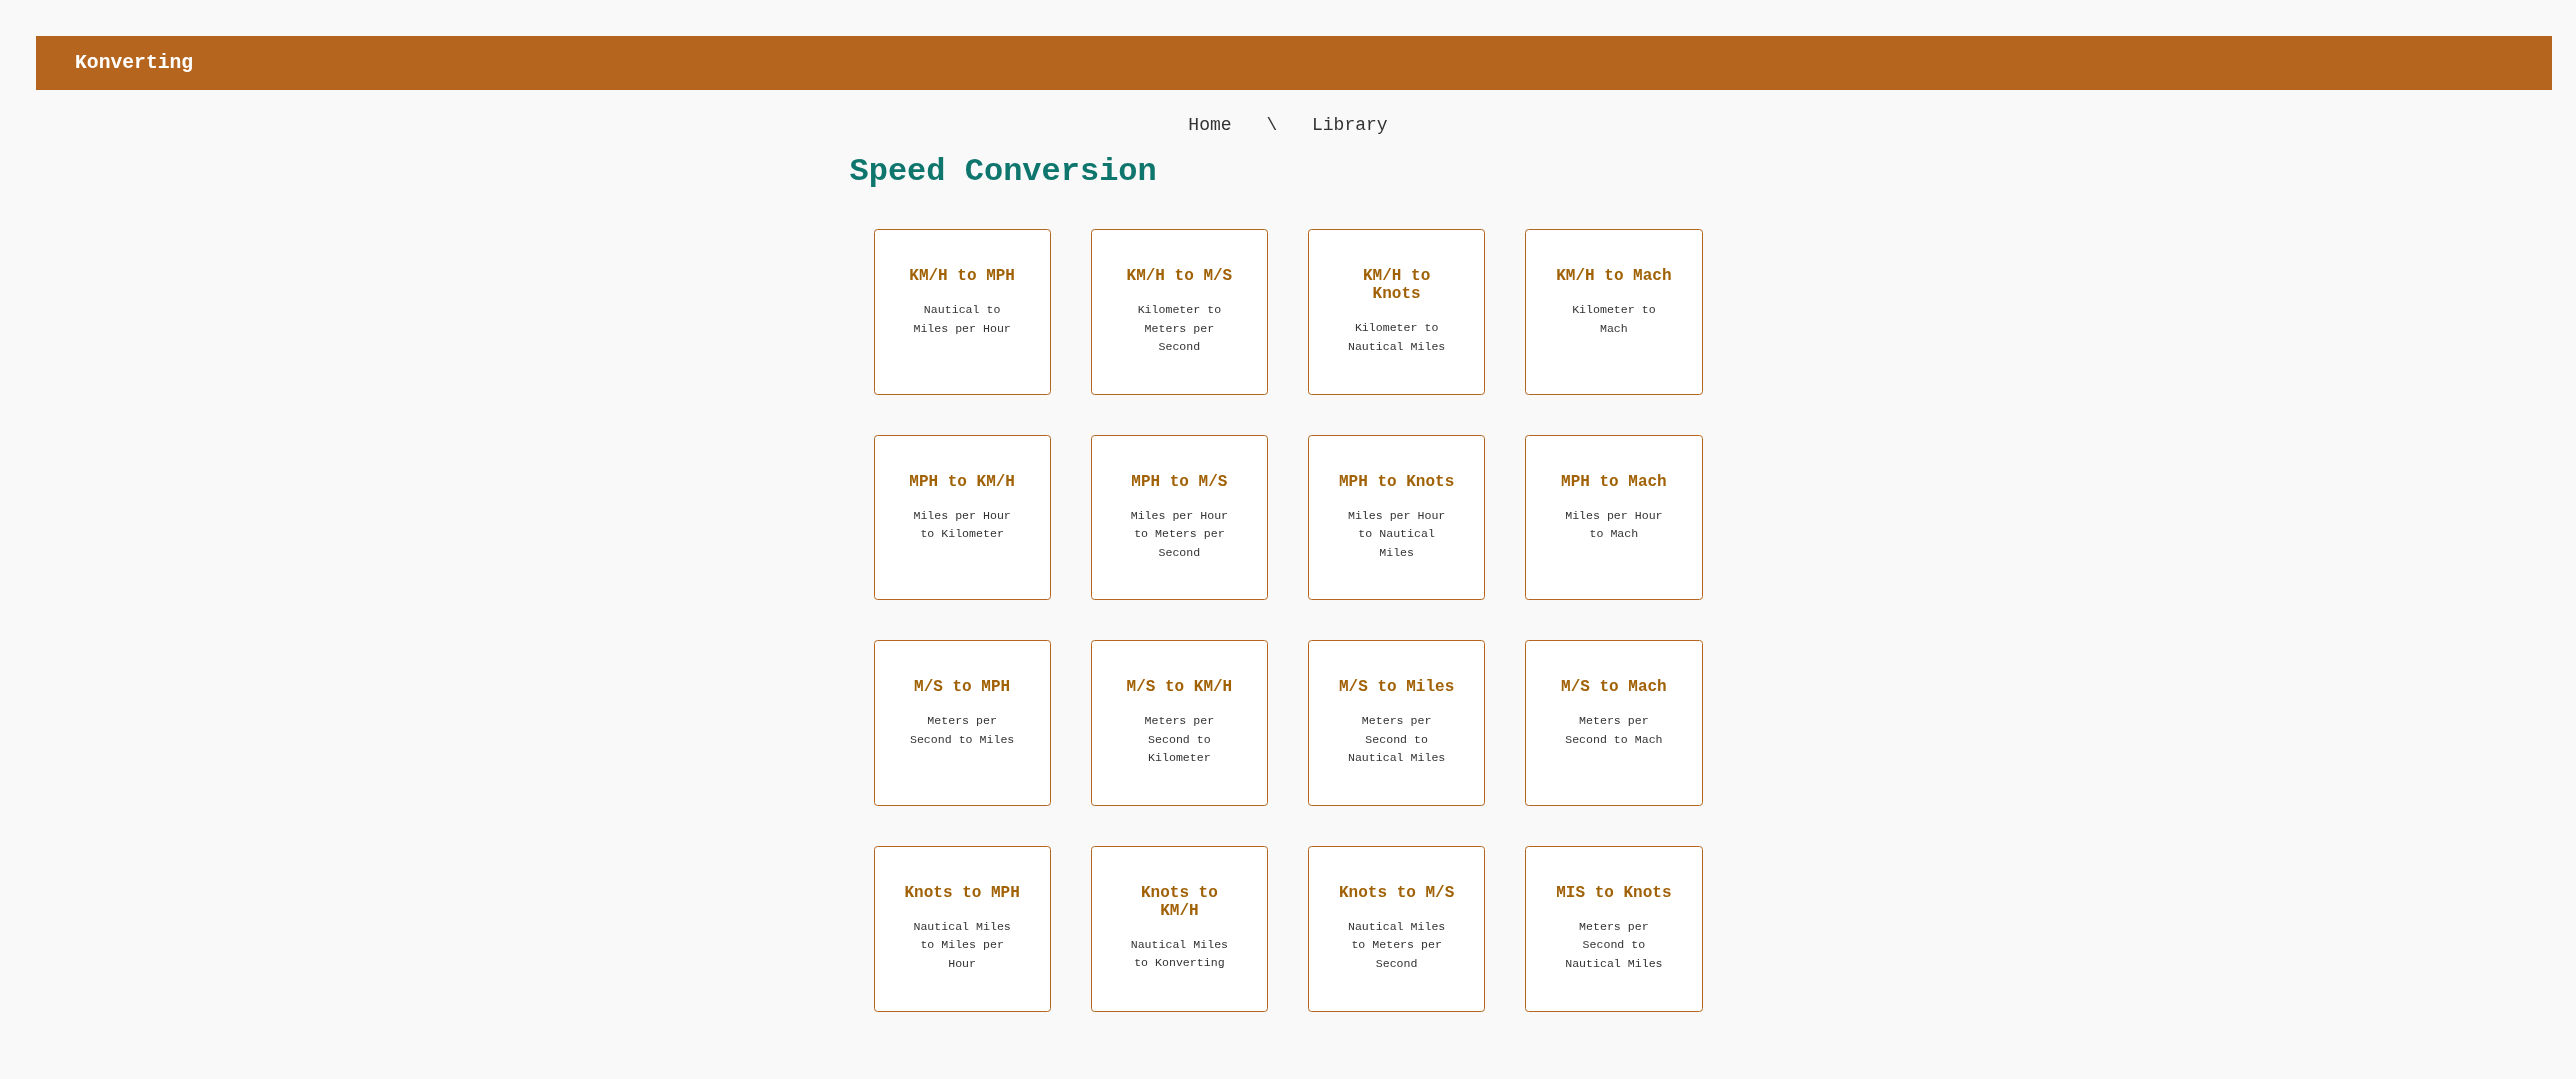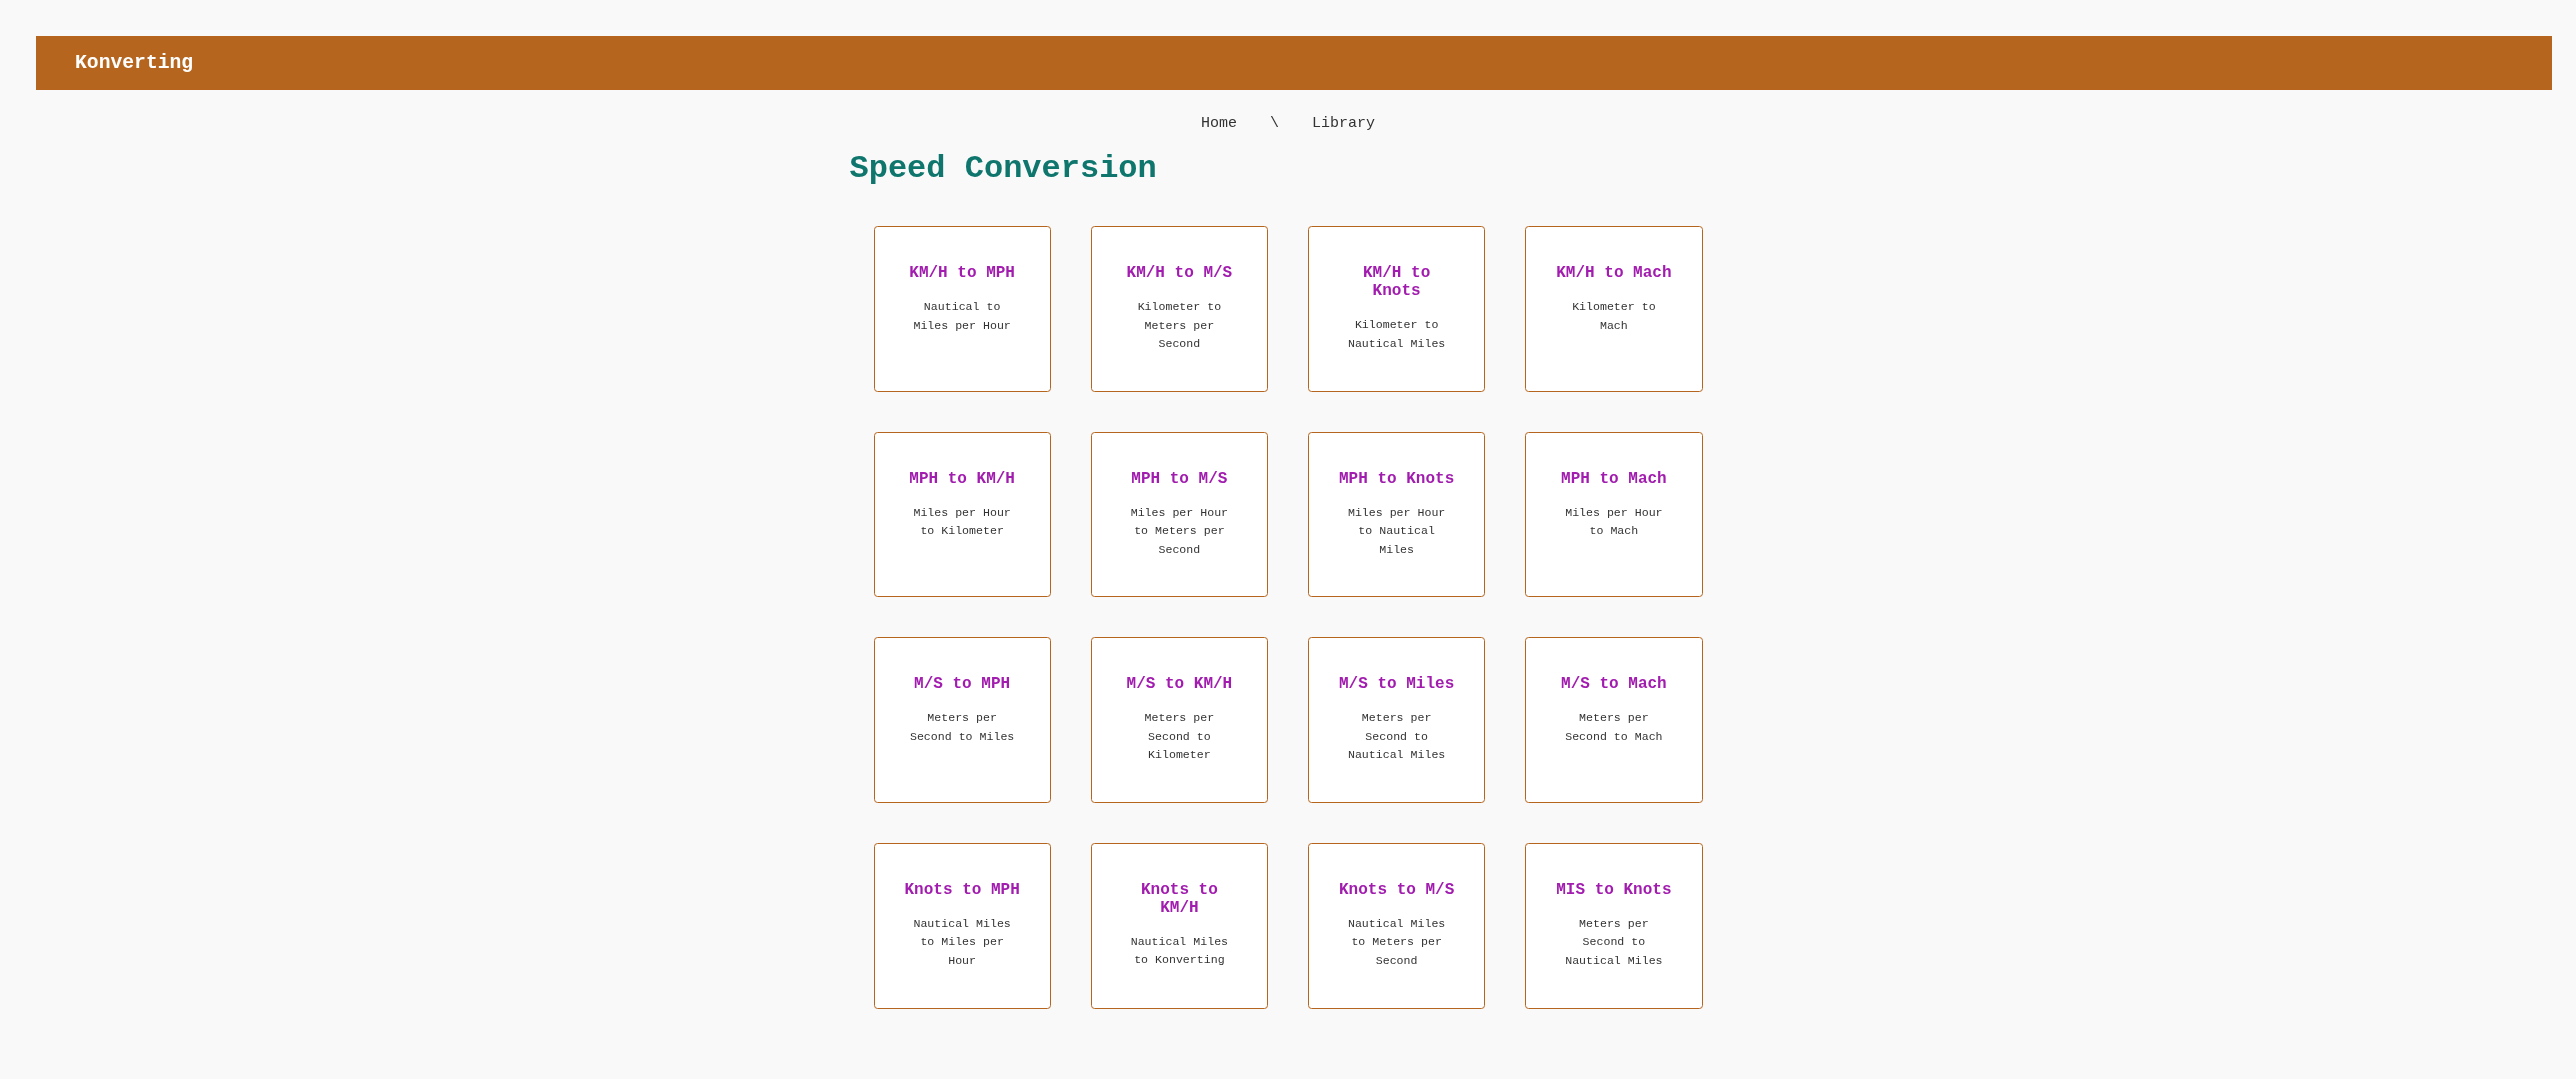--- a/index.html
+++ b/index.html
@@ -31,21 +31,21 @@
       max-width: 913px;
       margin: 0 auto;
       padding: 0 18px;
     }
 
     .breadcrumb {
       text-align: center;
       margin-top: 25px;
       margin-bottom: 9px;
       font-family: 'Courier New', Courier, monospace;
-      font-size: 15px;
+      font-size: 18px;
       color: #333;
     }
 
     .page-title {
       text-align: left;
       font-family: 'Courier New', Courier, monospace;
       font-size: 32px;
       font-weight: bold;
       color: #0f766e;
       margin: 18px 0 27px 0;
@@ -64,21 +64,21 @@
       border-radius: 3.6px;
       padding: 25px 18px 25px 18px;
       cursor: pointer;
       transition: background 0.15s;
     }
 
     .card-title {
       font-family: 'Courier New', Courier, monospace;
       font-size: 16px;
       font-weight: bold;
-      color: #a21caf;
+      color: #a16207;
       text-align: center;
       margin-bottom: 16px;
     }
 
     .card-desc {
       font-family: 'Courier New', Courier, monospace;
       font-size: 11.6px;
       color: #333;
       text-align: center;
       line-height: 1.6;

